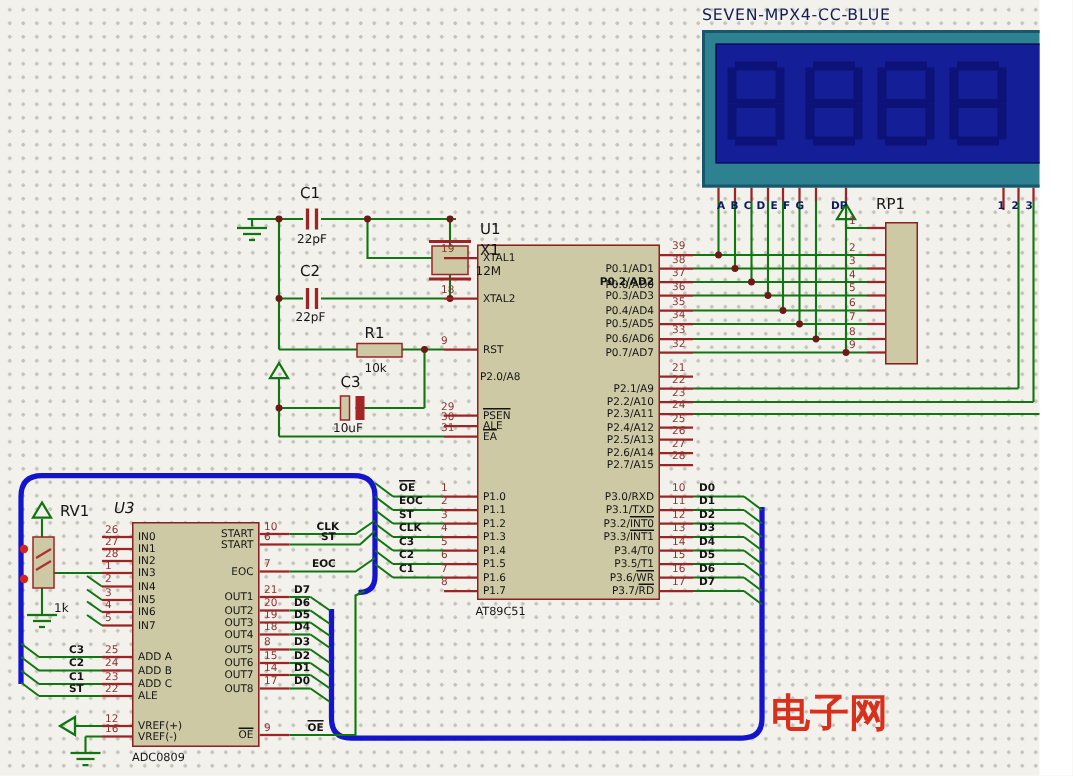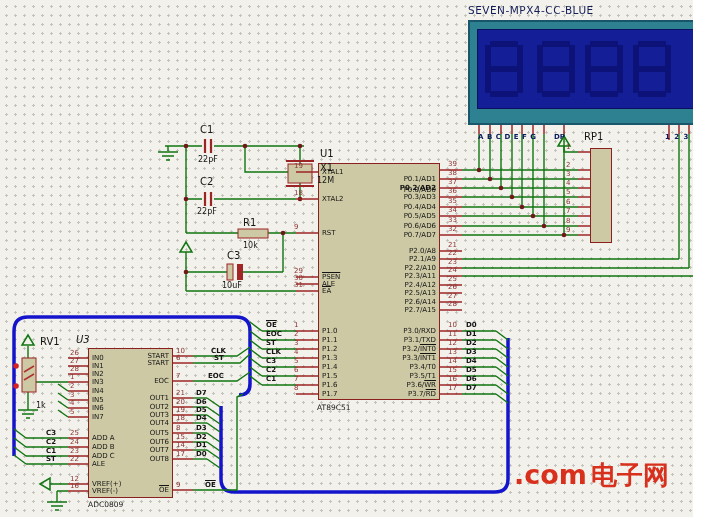--- a/index.html
+++ b/index.html
@@ -398,21 +398,21 @@
       <span class="t plab" style="left: 320px; top: 193px; width: 116px; text-align: right;">P0.3/AD3</span>
       <span class="t num" style="left: 448px; top: 197px;">35</span>
       <span class="t plab" style="left: 320px; top: 203px; width: 116px; text-align: right;">P0.4/AD4</span>
       <span class="t num" style="left: 448px; top: 206px;">34</span>
       <span class="t plab" style="left: 320px; top: 212px; width: 116px; text-align: right;">P0.5/AD5</span>
       <span class="t num" style="left: 448px; top: 216px;">33</span>
       <span class="t plab" style="left: 320px; top: 222px; width: 116px; text-align: right;">P0.6/AD6</span>
       <span class="t num" style="left: 448px; top: 225px;">32</span>
       <span class="t plab" style="left: 320px; top: 231px; width: 116px; text-align: right;">P0.7/AD7</span>
       <span class="t num" style="left: 448px; top: 241px;">21</span>
-      <span class="t plab" style="left: 320px; top: 247px; width: 116px; text-align: right;">P2.0/A8</span>
+      <span class="t plab" style="left: 320px; top: 247px; width: 116px; ">P2.0/A8</span>
       <span class="t num" style="left: 448px; top: 249px;">22</span>
       <span class="t plab" style="left: 320px; top: 255px; width: 116px; text-align: right;">P2.1/A9</span>
       <span class="t num" style="left: 448px; top: 258px;">23</span>
       <span class="t plab" style="left: 320px; top: 264px; width: 116px; text-align: right;">P2.2/A10</span>
       <span class="t num" style="left: 448px; top: 266px;">24</span>
       <span class="t plab" style="left: 320px; top: 272px; width: 116px; text-align: right;">P2.3/A11</span>
       <span class="t num" style="left: 448px; top: 275px;">25</span>
       <span class="t plab" style="left: 320px; top: 281px; width: 116px; text-align: right;">P2.4/A12</span>
       <span class="t num" style="left: 448px; top: 283px;">26</span>
       <span class="t plab" style="left: 320px; top: 289px; width: 116px; text-align: right;">P2.5/A13</span>
@@ -524,17 +524,16 @@
       <span class="t nlab" style="left: 214px; top: 354px;">ST</span>
       <span class="t nlab" style="left: 208px; top: 372px;">EOC</span>
       <span class="t nlab ov" style="left: 205px; top: 481px;">OE</span>
       <span class="t nlab" style="left: 46px; top: 429px;">C3</span>
       <span class="t nlab" style="left: 46px; top: 438px;">C2</span>
       <span class="t nlab" style="left: 46px; top: 447px;">C1</span>
       <span class="t nlab" style="left: 46px; top: 455px;">ST</span>
     </div>
 
   <div id="wm">
-    <span class="b2">.com</span>
     <span class="b3">电子网</span>
   </div>
 
 </div>
 
 </body></html>

